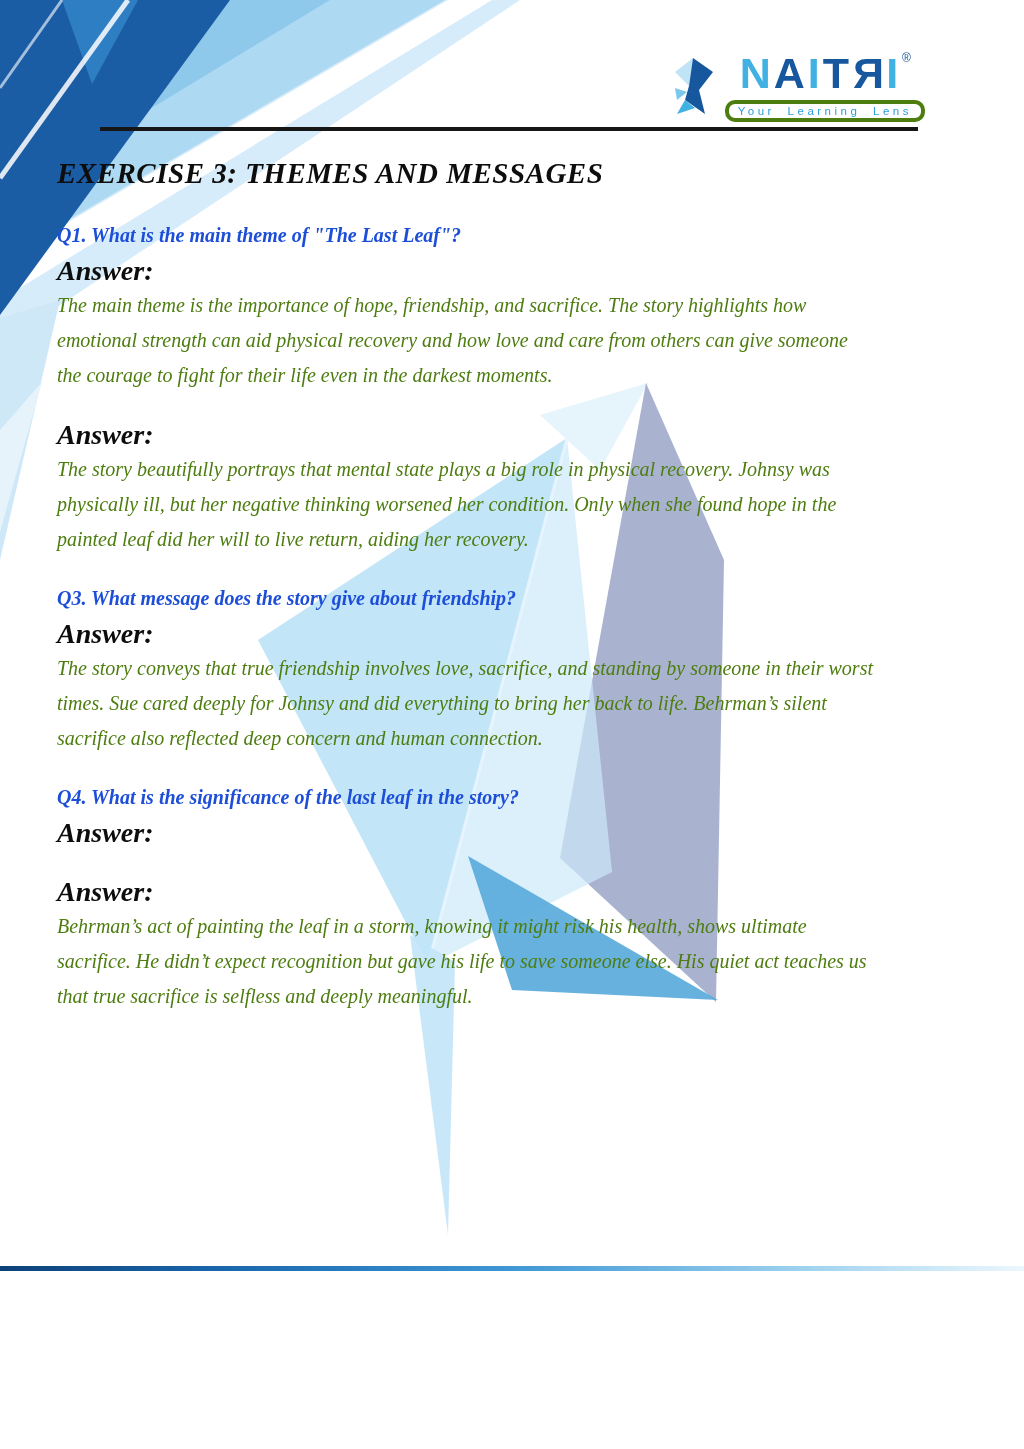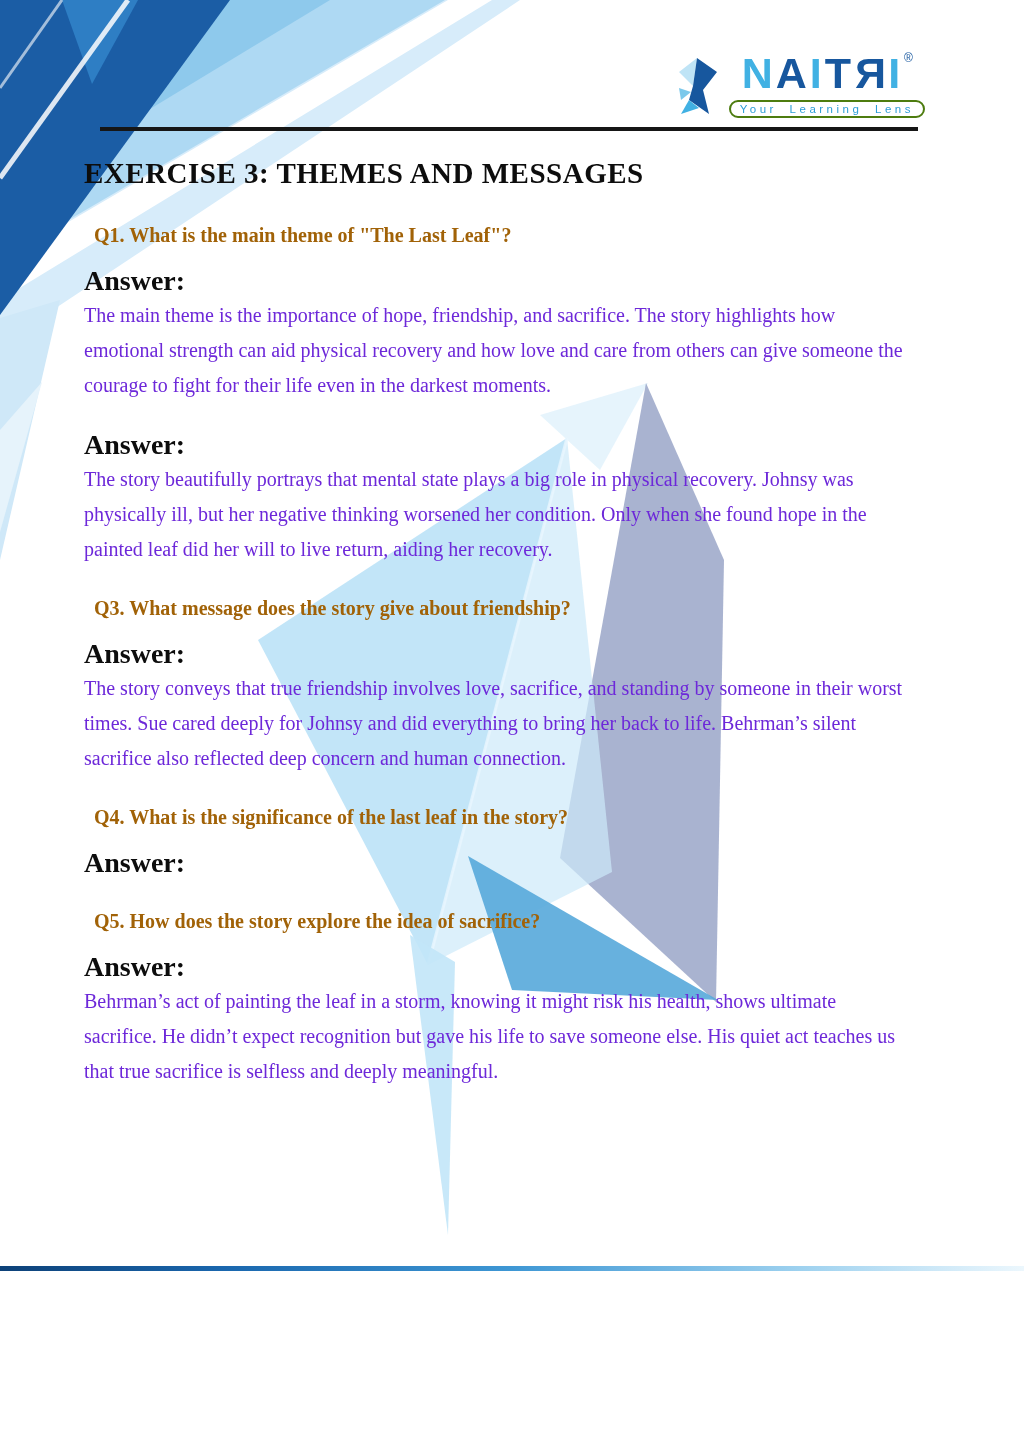--- a/index.html
+++ b/index.html
@@ -31,45 +31,45 @@
   .brand-letter{
     font-size:43px;font-weight:800;letter-spacing:1px;line-height:1;
     padding:0 1px;
   }
   .lt-light{color:#41b1e3;}
   .lt-dark{color:#17579e;}
   .mirrored{display:inline-block;transform:scaleX(-1);}
   .reg-mark{font-size:12px;color:#17579e;margin-left:2px;line-height:1;}
   .tagline-box{
     margin-top:5px;
-    border:2px solid #4d7c0f;border-radius:10px;
+    border:4px solid #4d7c0f;border-radius:10px;
     padding:1px 9px;
     font-size:11.5px;letter-spacing:3.5px;word-spacing:6px;
     color:#2e9ed6;white-space:nowrap;
   }
   .header-divider{
     position:absolute;left:100px;bottom:0;
     width:818px;height:4px;background:#161616;
   }
   
-  .content{position:relative;z-index:2;padding:0 107px 0 84px;}
+  .content{position:relative;z-index:2;padding:0 107px 0 57px;font-style:italic;}
   .doc-title{
     margin:26px 0 28px 0;
     font-size:29px;font-weight:700;letter-spacing:.5px;
     color:#0d0d0d;line-height:1.15;
   }
   .qa-block{margin:0 0 24px 0;max-width:820px;}
   .question{
-    margin:10px;font-size:20px;font-weight:700;line-height:35px;color:#a16207;
+    margin:0;font-size:20px;font-weight:700;line-height:35px;color:#1d4ed8;
   }
   .answer-label{
     margin:0;font-size:28px;font-weight:700;line-height:35px;color:#0d0d0d;
   }
   .answer-text{
-    margin:0;font-size:20px;font-weight:400;line-height:35px;color:#6d28d9;
+    margin:0;font-size:20px;font-weight:400;line-height:35px;color:#4d7c0f;
     text-align:left;
   }
 </style>
 </head>
 <body>
 
 <div class="page">
 
   <svg class="corner-svg" width="560" height="560" viewBox="0 0 560 560" aria-hidden="true">
     <polygon points="0,0 520,0 0,345" fill="#d7ecfa"></polygon>
@@ -139,19 +139,18 @@
       <p class="answer-label">Answer:</p>
       <p class="answer-text">The story conveys that true friendship involves love, sacrifice, and standing by someone in their worst times. Sue cared deeply for Johnsy and did everything to bring her back to life. Behrman’s silent sacrifice also reflected deep concern and human connection.</p>
     </section>
 
     <section class="qa-block">
       <h2 class="question">Q4. What is the significance of the last leaf in the story?</h2>
       <p class="answer-label">Answer:</p>
     </section>
 
     <section class="qa-block">
-      <h2 class="question">Q5. How does the story explore the idea of sacrifice?</h2>
       <p class="answer-label">Answer:</p>
       <p class="answer-text">Behrman’s act of painting the leaf in a storm, knowing it might risk his health, shows ultimate sacrifice. He didn’t expect recognition but gave his life to save someone else. His quiet act teaches us that true sacrifice is selfless and deeply meaningful.</p>
     </section>
   </main>
 
 </div>
 
 </body></html>

